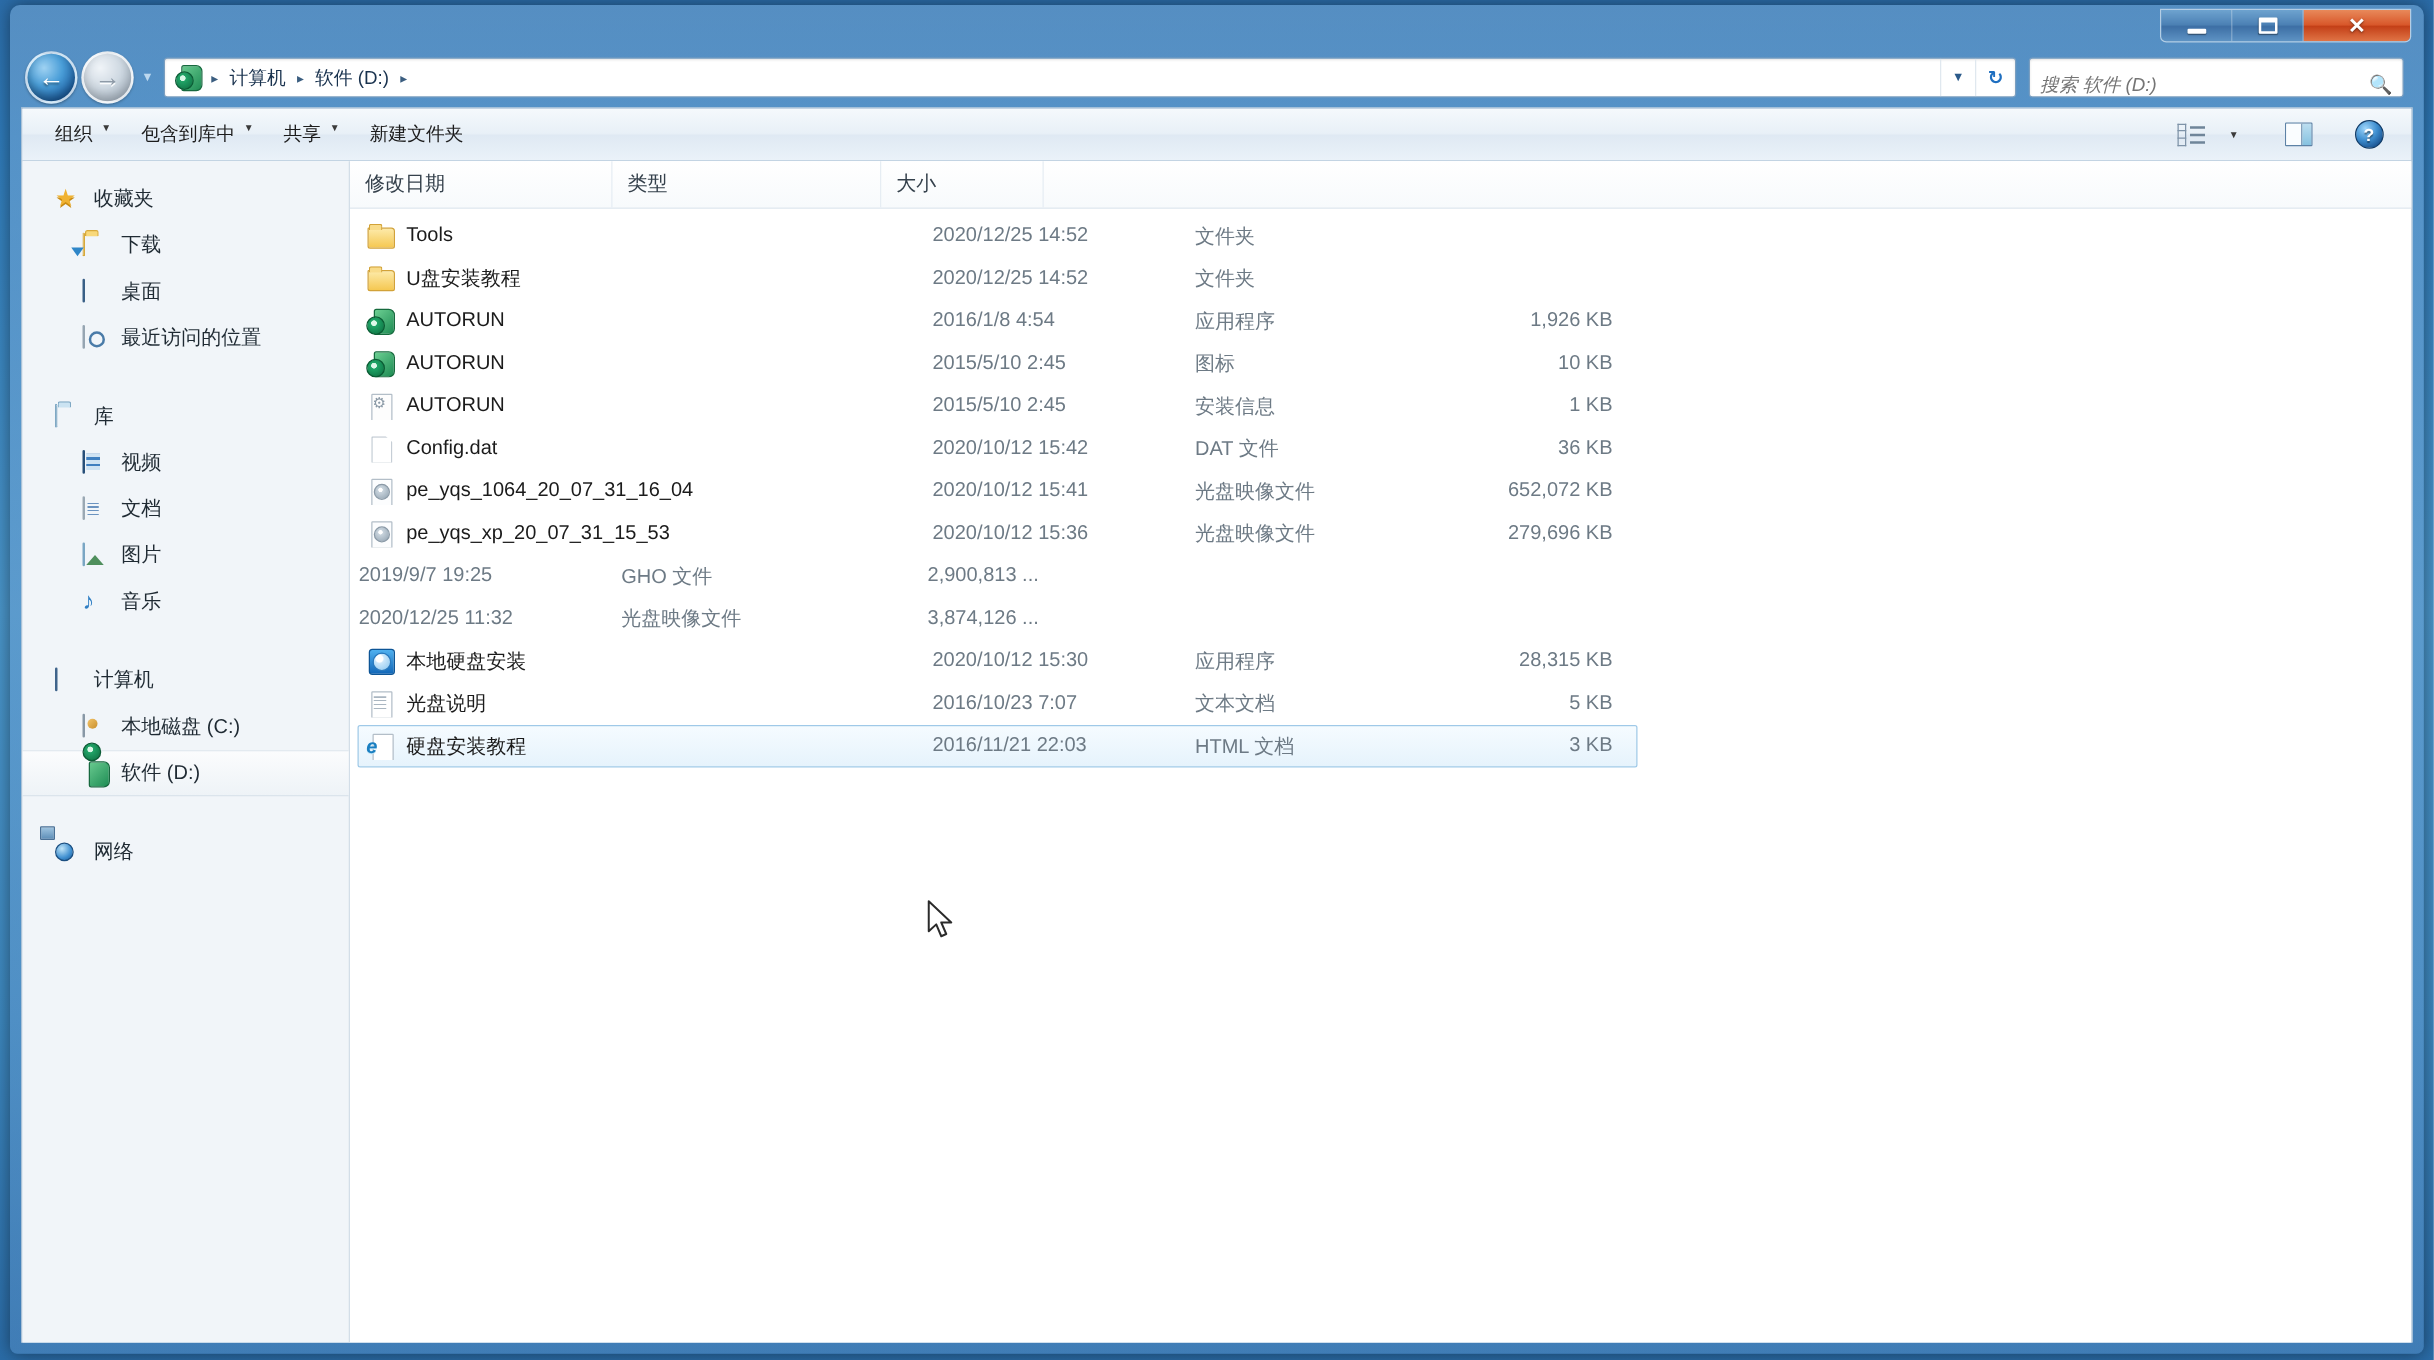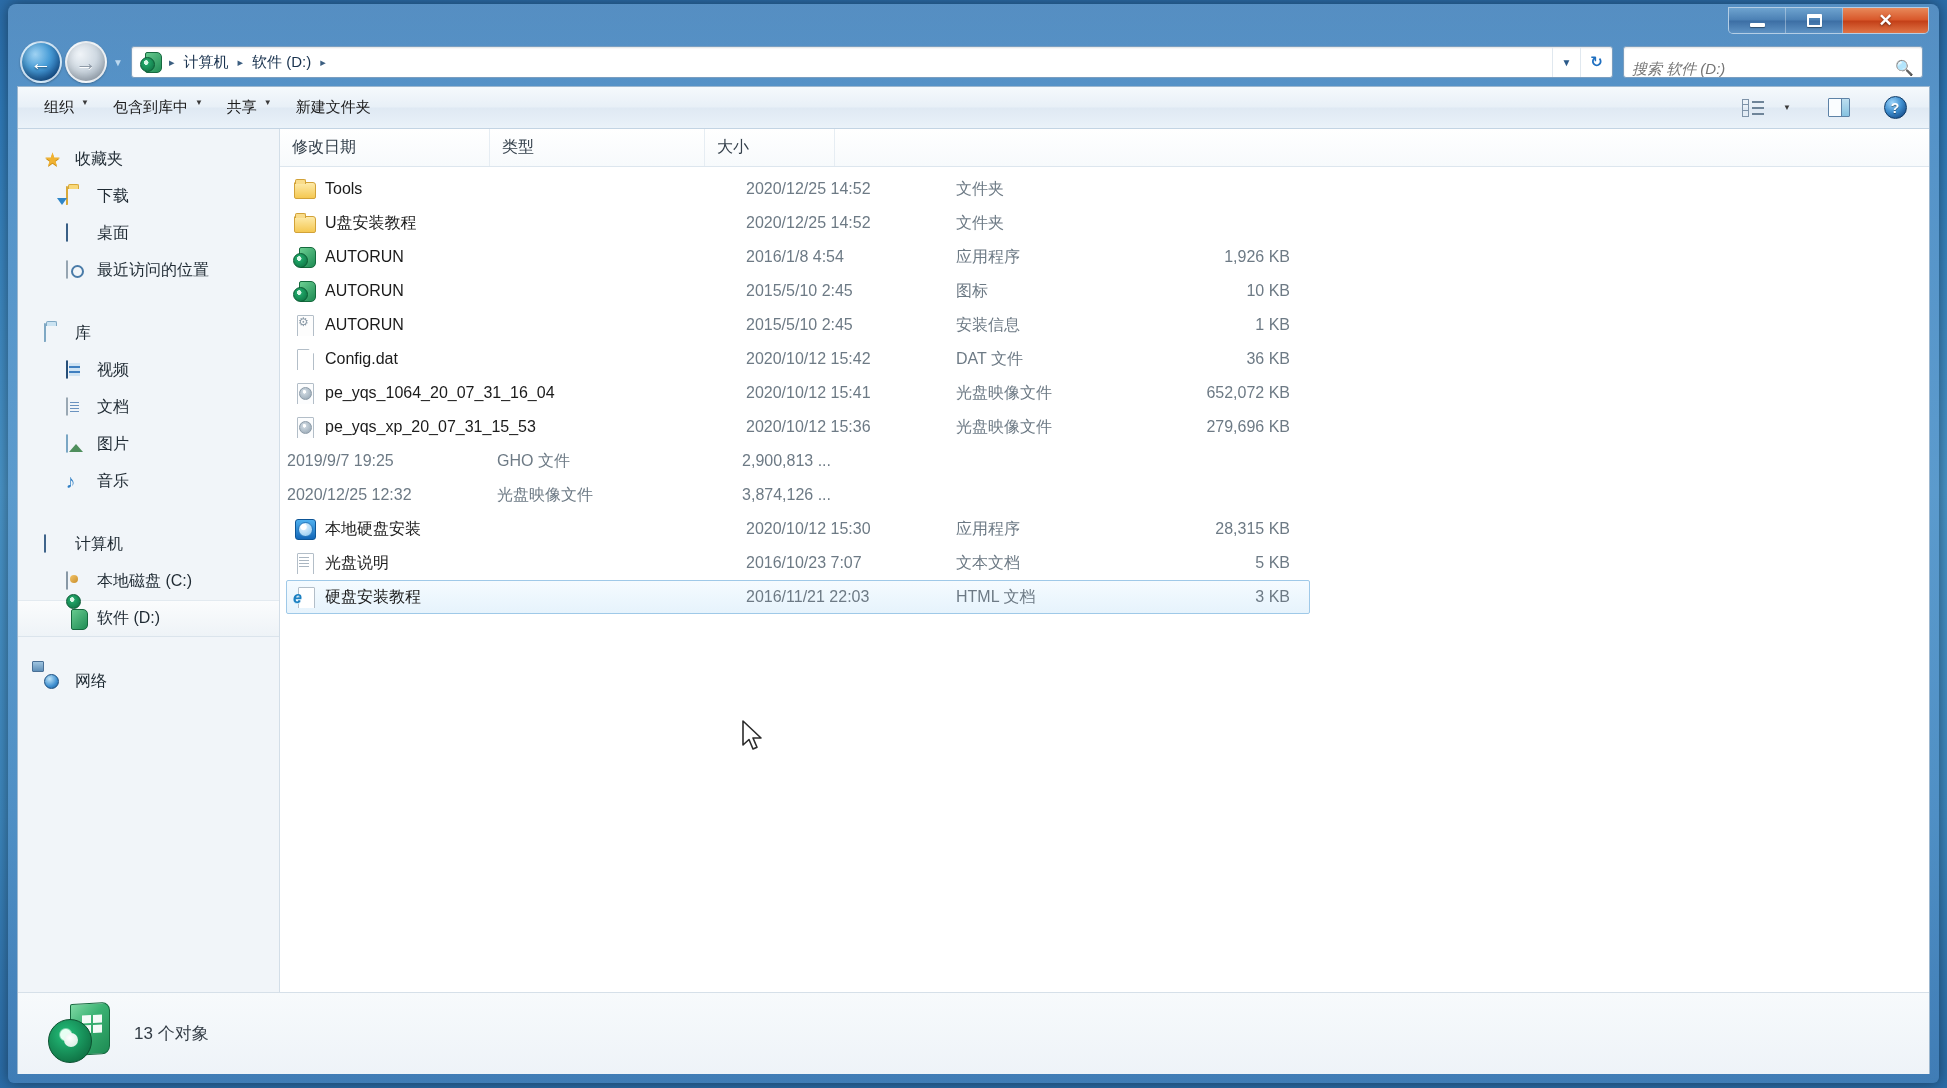--- a/index.html
+++ b/index.html
@@ -622,21 +622,21 @@
               <div class="cell c-date">2020/10/12 15:36</div>
               <div class="cell c-type">光盘映像文件</div>
               <div class="cell c-size">279,696 KB</div>
             </div>
             <div class="filerow">
               <div class="cell c-date">2019/9/7 19:25</div>
               <div class="cell c-type">GHO 文件</div>
               <div class="cell c-size">2,900,813 ...</div>
             </div>
             <div class="filerow">
-              <div class="cell c-date">2020/12/25 12:32</div>
+              <div class="cell c-date">2020/12/25 11:32</div>
               <div class="cell c-type">光盘映像文件</div>
               <div class="cell c-size">3,874,126 ...</div>
             </div>
             <div class="filerow">
               <div class="cell c-name">
                 <span class="fi fi-blueapp"></span>
                 <span>本地硬盘安装</span>
               </div>
               <div class="cell c-date">2020/10/12 15:30</div>
               <div class="cell c-type">应用程序</div>
@@ -658,27 +658,19 @@
               </div>
               <div class="cell c-date">2016/11/21 22:03</div>
               <div class="cell c-type">HTML 文档</div>
               <div class="cell c-size">3 KB</div>
             </div>
           </div>
 
       </div>
     </div>
 
-    <div id="statusbar">
-      <div id="status-icon">
-        <span class="card"></span>
-        <span class="flag"></span>
-        <span class="disc"></span>
-      </div>
-      <div id="status-text">13 个对象</div>
-    </div>
   </div>
 
   <svg id="cursor" width="26" height="34" viewBox="0 0 26 34">
     <path d="M2,1 L2,25 L8,19.5 L12,29 L16,27.2 L12,18 L20,18 Z" fill="#ffffff" stroke="#2b2b2b" stroke-width="1.6" stroke-linejoin="round"></path>
   </svg>
 
 </div>
 
 </body></html>

